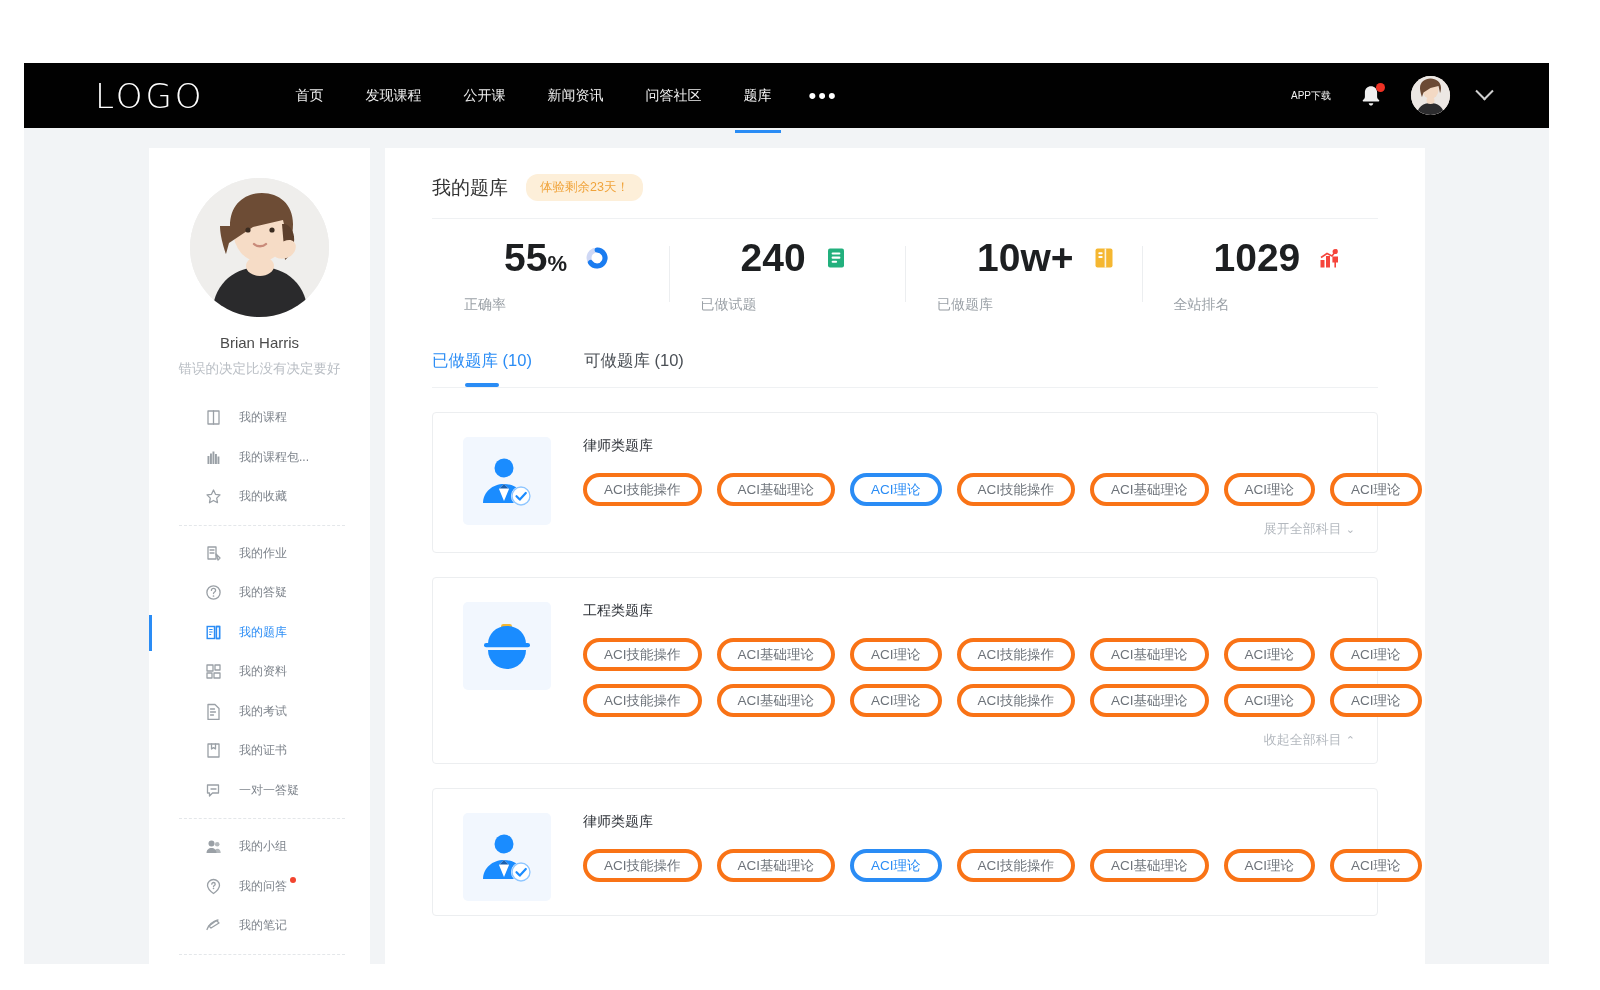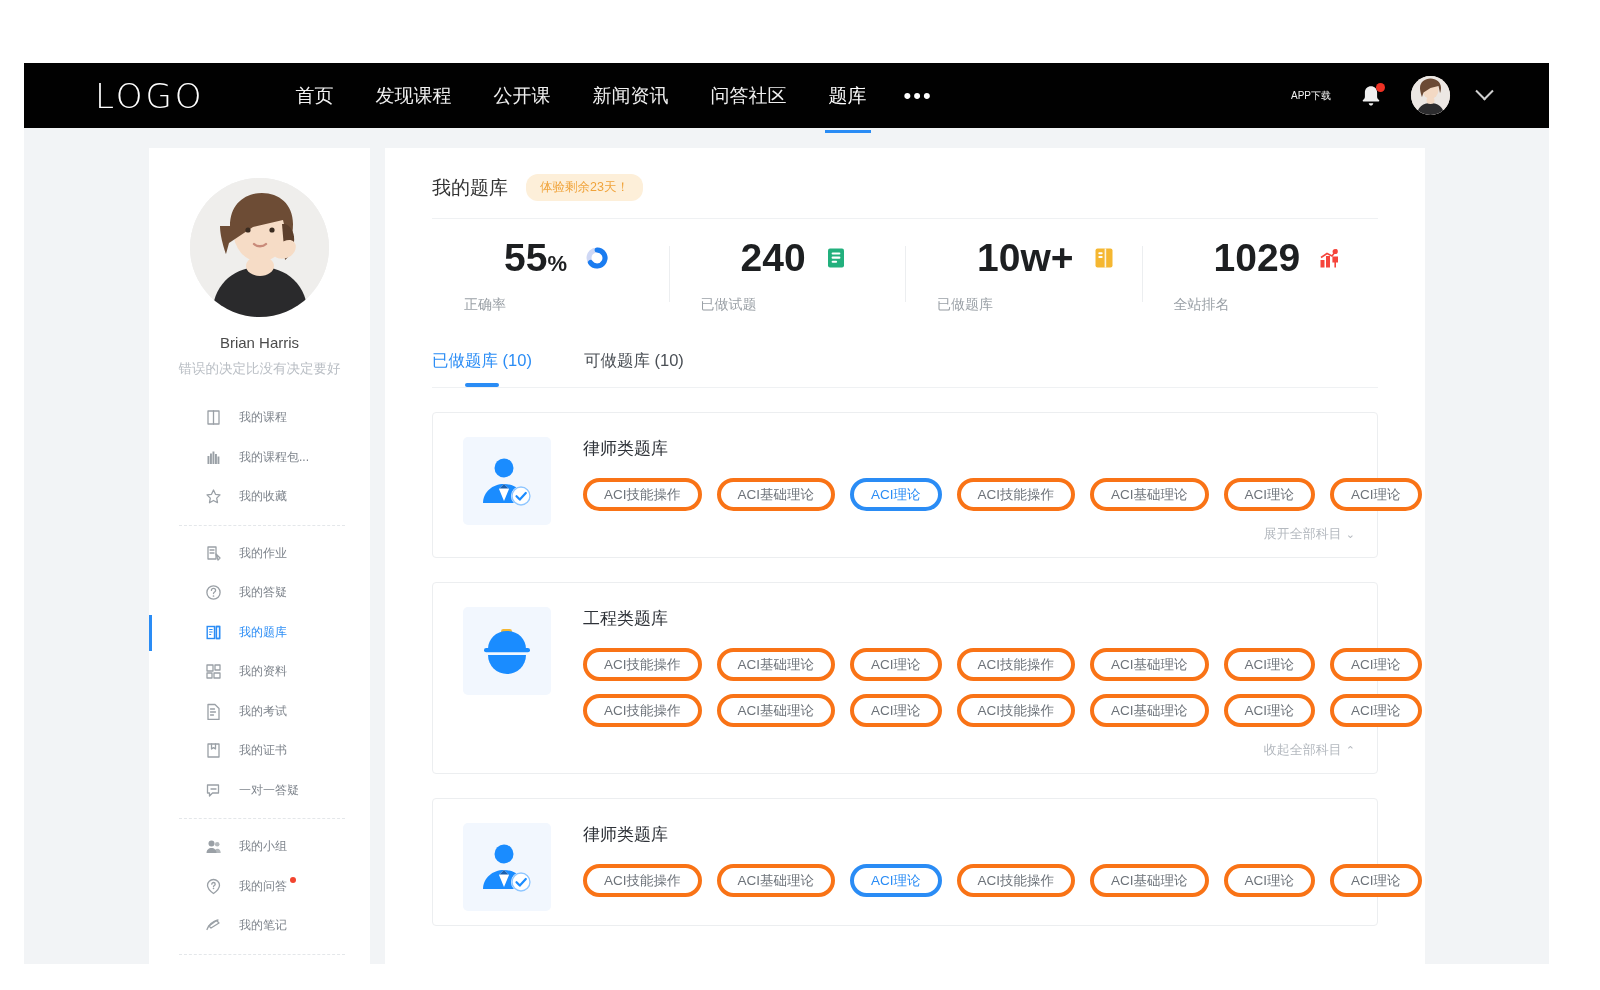--- a/index.html
+++ b/index.html
@@ -37,21 +37,21 @@
     line-height: 1;
   }
   .nav {
     display: flex;
     align-items: center;
     margin-left: 70px;
     height: 65px;
   }
   .nav-item {
     color: #f0f0f0;
-    font-size: 19px;
+    font-size: 14px;
     padding: 0 21px;
     height: 75px;
     display: flex;
     align-items: center;
     position: relative;
     cursor: pointer;
     white-space: nowrap;
   }
   .nav-item.active { color: #ffffff; }
   .nav-item.active::after {
@@ -282,21 +282,21 @@
   .card-thumb {
     width: 88px; height: 88px;
     border-radius: 5px;
     background: #f2f7fe;
     flex: none;
     margin-right: 32px;
     display: flex; align-items: center; justify-content: center;
   }
   .card-body { flex: 1; min-width: 0; }
   .card-title {
-    font-size: 17px;
+    font-size: 14px;
     color: #2e3238;
     margin-bottom: 18px;
   }
   .tag-row {
     display: flex;
     gap: 15px;
     margin-bottom: 13px;
   }
   .tag {
     border: 4px solid #f97316;

